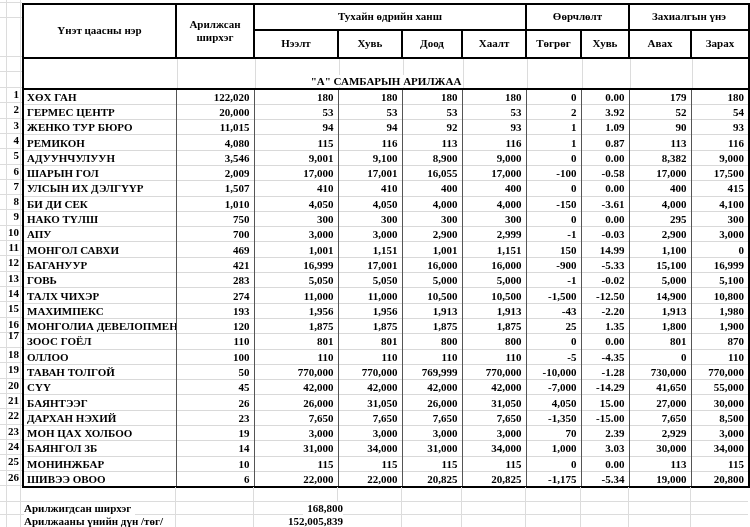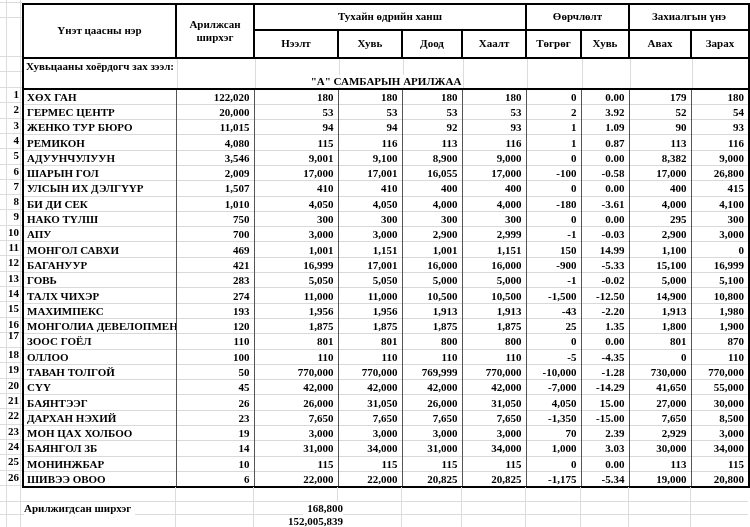--- a/index.html
+++ b/index.html
@@ -168,21 +168,20 @@
         <th>Хувь</th>
         <th>Доод</th>
         <th>Хаалт</th>
         <th>Төгрөг</th>
         <th>Хувь</th>
         <th>Авах</th>
         <th>Зарах</th>
       </tr>
       <tr class="section">
         <td colspan="10">
-          <span class="overtext sec-text">Хувьцааны хоёрдогч зах зээл:</span>
         <div class="inline-gl" style="left: 153px;"></div>
             <div class="inline-gl" style="left: 231px;"></div>
             <div class="inline-gl" style="left: 315px;"></div>
             <div class="inline-gl" style="left: 379px;"></div>
             <div class="inline-gl" style="left: 439px;"></div>
             <div class="inline-gl" style="left: 503px;"></div>
             <div class="inline-gl" style="left: 558px;"></div>
             <div class="inline-gl" style="left: 606px;"></div>
             <div class="inline-gl" style="left: 668px;"></div>
           </td>
@@ -267,42 +266,42 @@
         <tr class="data">
           <td>ШАРЫН ГОЛ</td>
           <td class="num">2,009</td>
           <td class="num">17,000</td>
           <td class="num">17,001</td>
           <td class="num">16,055</td>
           <td class="num">17,000</td>
           <td class="num">-100</td>
           <td class="num">-0.58</td>
           <td class="num">17,000</td>
-          <td class="num">26,800</td>
+          <td class="num">17,500</td>
         </tr>
         <tr class="data">
           <td>УЛСЫН ИХ ДЭЛГҮҮР</td>
           <td class="num">1,507</td>
           <td class="num">410</td>
           <td class="num">410</td>
           <td class="num">400</td>
           <td class="num">400</td>
           <td class="num">0</td>
           <td class="num">0.00</td>
           <td class="num">400</td>
           <td class="num">415</td>
         </tr>
         <tr class="data">
           <td>БИ ДИ СЕК</td>
           <td class="num">1,010</td>
           <td class="num">4,050</td>
           <td class="num">4,050</td>
           <td class="num">4,000</td>
           <td class="num">4,000</td>
-          <td class="num">-180</td>
+          <td class="num">-150</td>
           <td class="num">-3.61</td>
           <td class="num">4,000</td>
           <td class="num">4,100</td>
         </tr>
         <tr class="data">
           <td>НАКО ТҮЛШ</td>
           <td class="num">750</td>
           <td class="num">300</td>
           <td class="num">300</td>
           <td class="num">300</td>
@@ -515,20 +514,21 @@
           <td class="num">-5.34</td>
           <td class="num">19,000</td>
           <td class="num">20,800</td>
         </tr>
       </tbody>
   </table>
 
   <div class="footer" id="footer">
     <div class="flabel" style="top:15px">Арилжигдсан ширхэг</div>
     <div class="fvalue" style="top:15px">168,800</div>
+    <div class="flabel" style="top:28px">Арилжааны үнийн дүн /төг/</div>
     <div class="fvalue" style="top:28px">152,005,839</div>
   <div class="gl glv" style="left: 153px; top: 0px; height: 40px;"></div>
       <div class="gl glv" style="left: 231px; top: 0px; height: 40px;"></div>
       <div class="gl glv" style="left: 315px; top: 0px; height: 40px;"></div>
       <div class="gl glv" style="left: 379px; top: 0px; height: 40px;"></div>
       <div class="gl glv" style="left: 439px; top: 0px; height: 40px;"></div>
       <div class="gl glv" style="left: 503px; top: 0px; height: 40px;"></div>
       <div class="gl glv" style="left: 558px; top: 0px; height: 40px;"></div>
       <div class="gl glv" style="left: 606px; top: 0px; height: 40px;"></div>
       <div class="gl glv" style="left: 668px; top: 0px; height: 40px;"></div>

